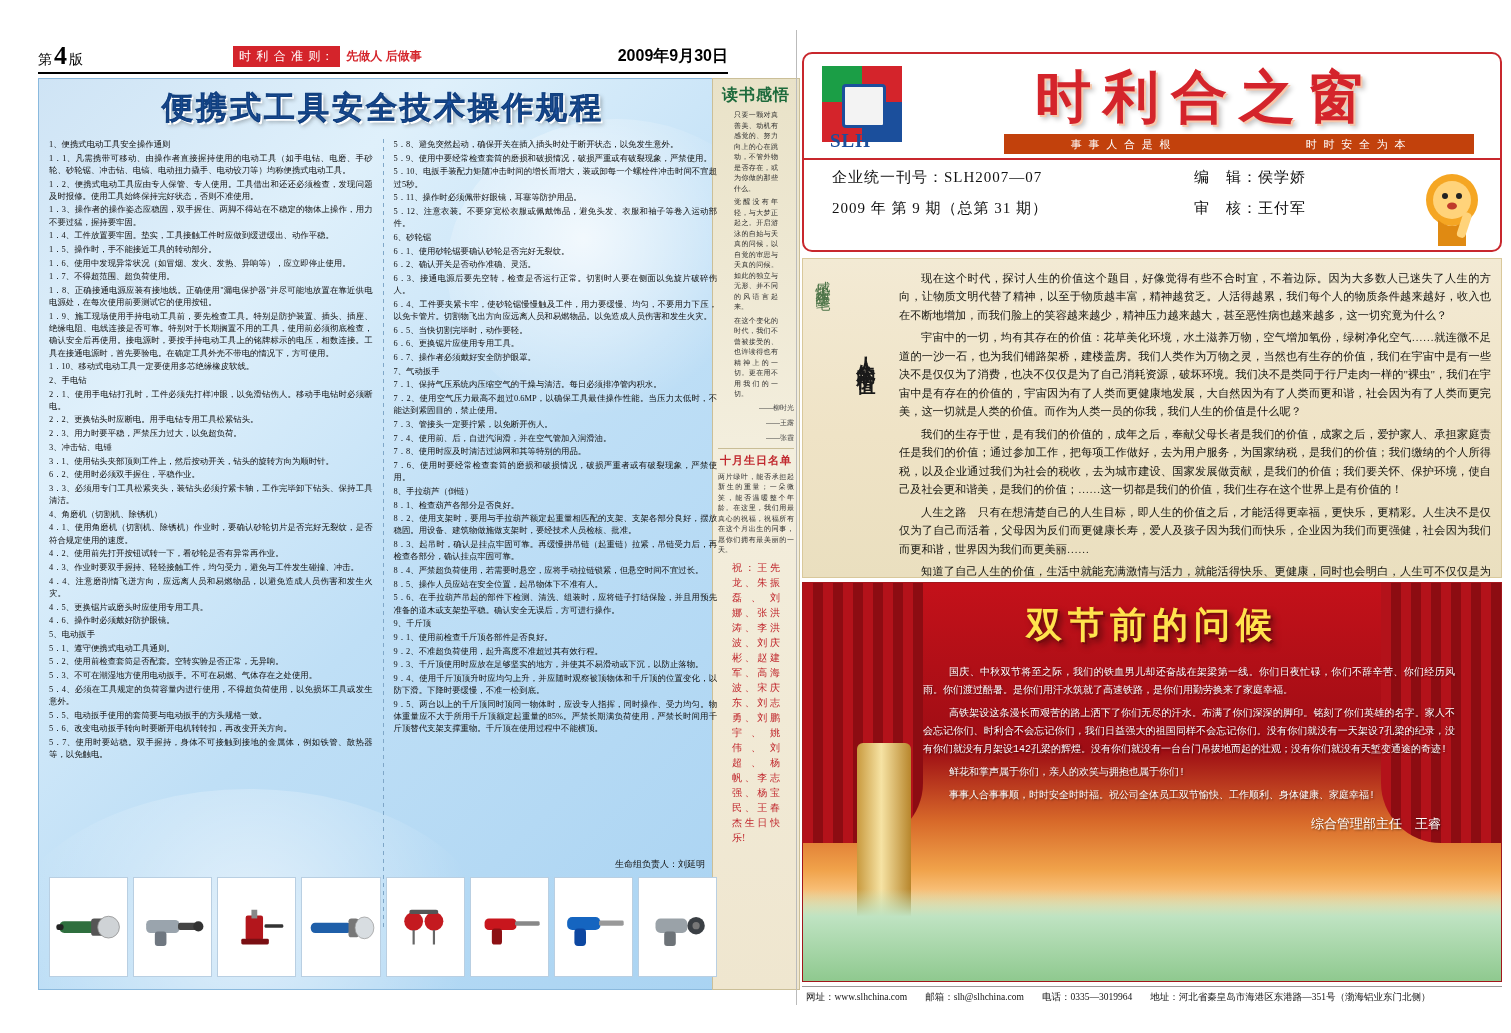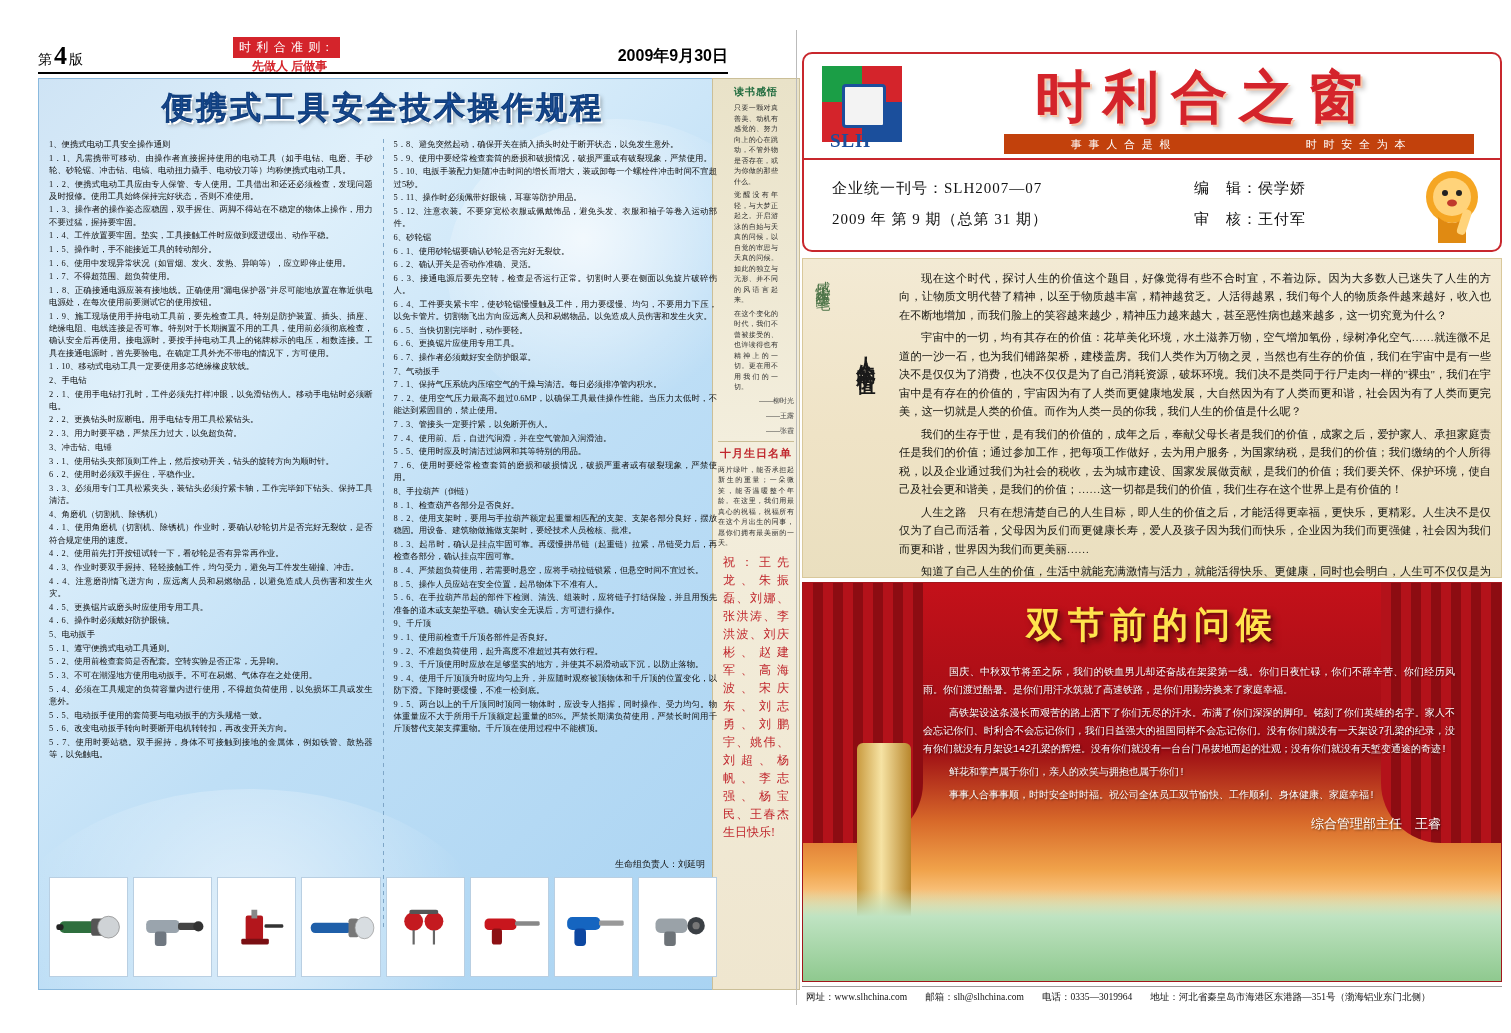--- a/index.html
+++ b/index.html
@@ -22,21 +22,21 @@
     position:absolute; left:38px; top:38px; width:690px; height:36px;
     display:flex; align-items:center;
   }
   .page-num {
     font-size:14px; color:#000; display:flex; align-items:baseline; gap:2px;
   }
   .page-num .big {
     font-size:26px; font-weight:bold; font-family:"Liberation Serif", serif;
   }
   .motto-box {
-    margin-left:150px; display:flex; align-items:center; gap:0;flex-direction:column;
+    margin-left:150px; display:flex; align-items:center; gap:0;
   }
   .motto-label {
     background:#d4242b; color:#fff; font-size:12px; padding:2px 6px;
     letter-spacing:1px; white-space:nowrap;
   }
   .motto-text {
     color:#d4242b; font-size:12px; padding-left:6px; white-space:nowrap;
     font-weight:bold;
   }
   .lp-date {
@@ -103,40 +103,40 @@
 
   
   .mid-col {
     position:absolute; left:712px; top:78px; width:88px; height:912px;
     background:linear-gradient(180deg,#e9e2c8 0%, #f3eedd 40%, #efe6cf 100%);
     border:1px solid #cbbf98;
     overflow:hidden;
   }
   .mid-head {
     margin:6px 4px 4px 4px; text-align:center; color:#1d6a3c;
-    font-size:10px; font-weight:bold; font-family:"Liberation Serif", serif;
+    font-size:16px; font-weight:bold; font-family:"Liberation Serif", serif;
     letter-spacing:1px;
   }
   .mid-text {
     margin:0 21px; font-size:7px; line-height:1.5; color:#2b2b2b;
     font-family:"Liberation Serif", serif; text-align:justify;
   }
   .mid-text p { margin:0 0 3px 0; }
   .mid-sign { text-align:right; font-size:7px; color:#444; margin:0 5px 5px 0; }
   .mid-sep { height:1px; background:#c9bd96; margin:4px 5px; }
   .mid-bday {
     margin:4px 5px; color:#c0272d; font-size:11px; font-weight:bold;
     font-family:Liberation Mono, monospace; text-align:center; letter-spacing:1px;
   }
   .mid-bday-text {
     margin:0 5px; font-size:7px; line-height:1.5; color:#2b2b2b;
     font-family:"Liberation Serif", serif; text-align:justify;
   }
   .mid-names {
-    margin:4px 10px; font-size:12px; line-height:1.5; color:#c0272d;
+    margin:4px 19px; font-size:10px; line-height:1.5; color:#c0272d;
     font-family:"Liberation Serif", serif; text-align:justify;
   }
 
   
   .right-page {
     position:absolute; left:798px; top:0; width:713px; height:1033px;
   }
   .masthead {
     position:absolute; left:4px; top:52px; width:700px; height:200px;
     background:#ffffff; border:2px solid #c8272d; border-radius:10px;
@@ -163,21 +163,21 @@
   }
   .mh-slogan {
     position:absolute; left:200px; top:80px; width:470px; height:20px;
     background:#c2410c; color:#fff; font-size:11px; letter-spacing:2px;
     display:flex; align-items:center; justify-content:space-around;
     font-family:"Liberation Serif", serif;
   }
   .mh-bottom {
     position:absolute; left:0; right:0; top:104px; height:94px;
     border-top:2px solid #c8272d;
-    display:flex; align-items:center;
+    display:flex; align-items:flex-start;
   }
   .mh-issue {
     flex:1; padding:8px 0 0 28px;
     font-family:"Liberation Serif", serif; font-size:15px; color:#111;
   }
   .mh-issue div { margin-bottom:12px; letter-spacing:1px; }
   .mh-staff {
     width:210px; padding:8px 0 0 0;
     font-family:"Liberation Serif", serif; font-size:15px; color:#111;
   }
@@ -341,21 +341,21 @@
             <p>6．3、接通电源后要先空转，检查是否运行正常。切割时人要在侧面以免旋片破碎伤人。</p>
             <p>6．4、工件要夹紧卡牢，使砂轮锯慢慢触及工件，用力要缓慢、均匀，不要用力下压，以免卡管片。切割物飞出方向应远离人员和易燃物品。以免造成人员伤害和发生火灾。</p>
             <p>6．5、当快切割完毕时，动作要轻。</p>
             <p>6．6、更换锯片应使用专用工具。</p>
             <p>6．7、操作者必须戴好安全防护眼罩。</p>
             <p>7、气动扳手</p>
             <p>7．1、保持气压系统内压缩空气的干燥与清洁。每日必须排净管内积水。</p>
             <p>7．2、使用空气压力最高不超过0.6MP，以确保工具最佳操作性能。当压力太低时，不能达到紧固目的，禁止使用。</p>
             <p>7．3、管接头一定要拧紧，以免断开伤人。</p>
             <p>7．4、使用前、后，自进汽润滑，并在空气管加入润滑油。</p>
-            <p>5．5、使用时应及时清洁过滤网和其等特别的用品。</p>
+            <p>7．8、使用时应及时清洁过滤网和其等特别的用品。</p>
             <p>7．6、使用时要经常检查套筒的磨损和破损情况，破损严重者或有破裂现象，严禁使用。</p>
             <p>8、手拉葫芦（倒链）</p>
             <p>8．1、检查葫芦各部分是否良好。</p>
             <p>8．2、使用支架时，要用与手拉葫芦额定起重量相匹配的支架、支架各部分良好，摆放稳固。用设备、建筑物做施做支架时，要经技术人员检核、批准。</p>
             <p>8．3、起吊时，确认是挂点牢固可靠。再缓慢拼吊链（起重链）拉紧，吊链受力后，再检查各部分，确认挂点牢固可靠。</p>
             <p>8．4、严禁超负荷使用，若需要时悬空，应将手动拉链锁紧，但悬空时间不宜过长。</p>
             <p>8．5、操作人员应站在安全位置，起吊物体下不准有人。</p>
             <p>5．6、在手拉葫芦吊起的部件下检测、清洗、组装时，应将链子打结保险，并且用预先准备的道木或支架垫平稳。确认安全无误后，方可进行操作。</p>
             <p>9、千斤顶</p>
             <p>9．1、使用前检查千斤顶各部件是否良好。</p>

